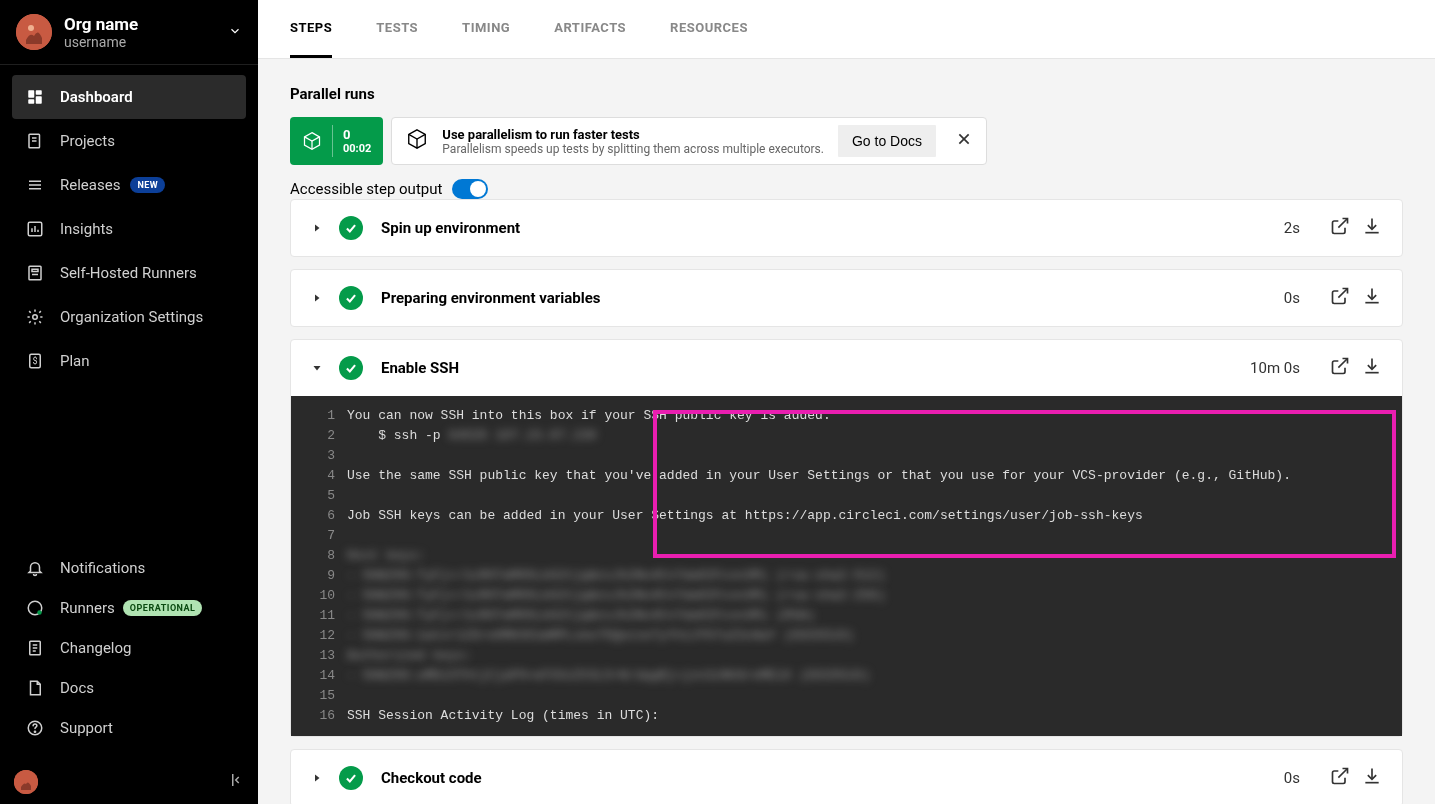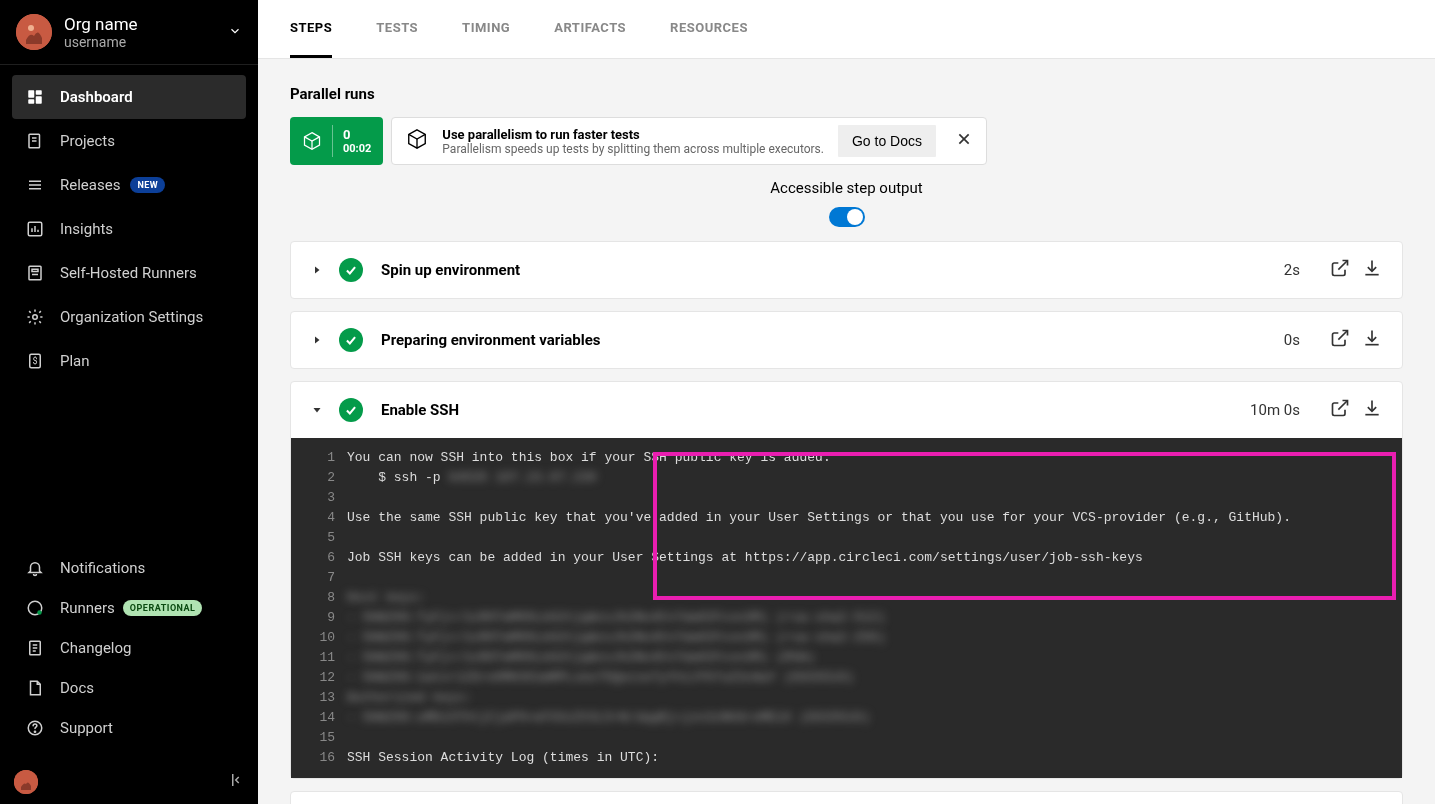--- a/index.html
+++ b/index.html
@@ -4,21 +4,21 @@
   <style>
     * { margin: 0; padding: 0; box-sizing: border-box; }
     body { font-family: -apple-system, BlinkMacSystemFont, "Segoe UI", Roboto, Helvetica, Arial, sans-serif; background: #f4f4f4; height: 804px; width: 1435px; overflow: hidden; display: flex; }
     
     
     .sidebar { width: 258px; background: #000; height: 100%; display: flex; flex-direction: column; color: #fff; flex-shrink: 0; }
     .org-header { display: flex; align-items: center; padding: 14px 16px; border-bottom: 1px solid rgba(255,255,255,0.12); cursor: pointer; }
     .avatar { width: 36px; height: 36px; border-radius: 50%; background: #d4634a; margin-right: 12px; flex-shrink: 0; overflow: hidden; display: flex; align-items: center; justify-content: center; }
     .avatar svg { width: 100%; height: 100%; }
     .org-text { flex: 1; }
-    .org-name { font-size: 17px; font-weight: 400; }
+    .org-name { font-size: 17px; font-weight: 700; }
     .username { font-size: 14px; color: #aaa; }
     .chevron { color: #fff; }
     
     .nav-section { padding: 10px 12px; }
     .nav-item { display: flex; align-items: center; padding: 13px 14px; border-radius: 4px; cursor: pointer; font-size: 15px; color: #d0d0d0; }
     .nav-item.active { background: #2b2b2b; color: #fff; font-weight: 600; }
     .nav-icon { width: 18px; height: 18px; margin-right: 16px; flex-shrink: 0; display: flex; align-items: center; justify-content: center; }
     .badge-new { background: #0c3f98; color: #fff; font-size: 9px; font-weight: 700; padding: 3px 7px; border-radius: 10px; margin-left: 10px; letter-spacing: 0.5px; }
     .badge-op { background: #b0e3b2; color: #0a4a10; font-size: 9px; font-weight: 700; padding: 3px 7px; border-radius: 10px; margin-left: 8px; letter-spacing: 0.5px; }
     
@@ -46,21 +46,21 @@
     .parallel-time { font-size: 11px; line-height: 1.2; font-weight: bold; }
     
     .banner { display: flex; align-items: center; background: #fff; border: 1px solid #ddd; border-radius: 4px; padding: 0 8px 0 14px; height: 48px; gap: 14px; }
     .banner-icon { flex-shrink: 0; }
     .banner-text { flex: 1; }
     .banner-title { font-size: 13px; font-weight: 700; }
     .banner-sub { font-size: 12px; color: #666; }
     .banner-btn { background: #eee; border: none; padding: 8px 14px; font-size: 14px; font-weight: 500; border-radius: 1px; cursor: pointer; }
     .banner-close { cursor: pointer; padding: 6px; color: #333; }
     
-    .toggle-row { display: flex; align-items: center; gap: 10px; font-size: 15px; margin-bottom: 14px; flex-direction: column; }
+    .toggle-row { display: flex; align-items: center; gap: 10px; font-size: 15px; margin-bottom: 0; }
     .toggle { width: 36px; height: 20px; background: #0078d4; border-radius: 10px; position: relative; cursor: pointer; }
     .toggle::after { content: ""; position: absolute; width: 16px; height: 16px; background: #fff; border-radius: 50%; top: 2px; right: 2px; }
     
     .step-card { background: #fff; border: 1px solid #e5e5e5; border-radius: 4px; margin-bottom: 12px; }
     .step-header { display: flex; align-items: center; padding: 16px 20px; cursor: pointer; }
     .expand-icon { margin-right: 16px; color: #333; flex-shrink: 0; }
     .status-icon { width: 24px; height: 24px; border-radius: 50%; background: #049b4a; display: flex; align-items: center; justify-content: center; margin-right: 18px; flex-shrink: 0; }
     .step-title { flex: 1; font-size: 15px; font-weight: 700; }
     .step-time { font-size: 15px; color: #333; margin-right: 18px; }
     .step-action { cursor: pointer; color: #333; margin-left: 12px; }

